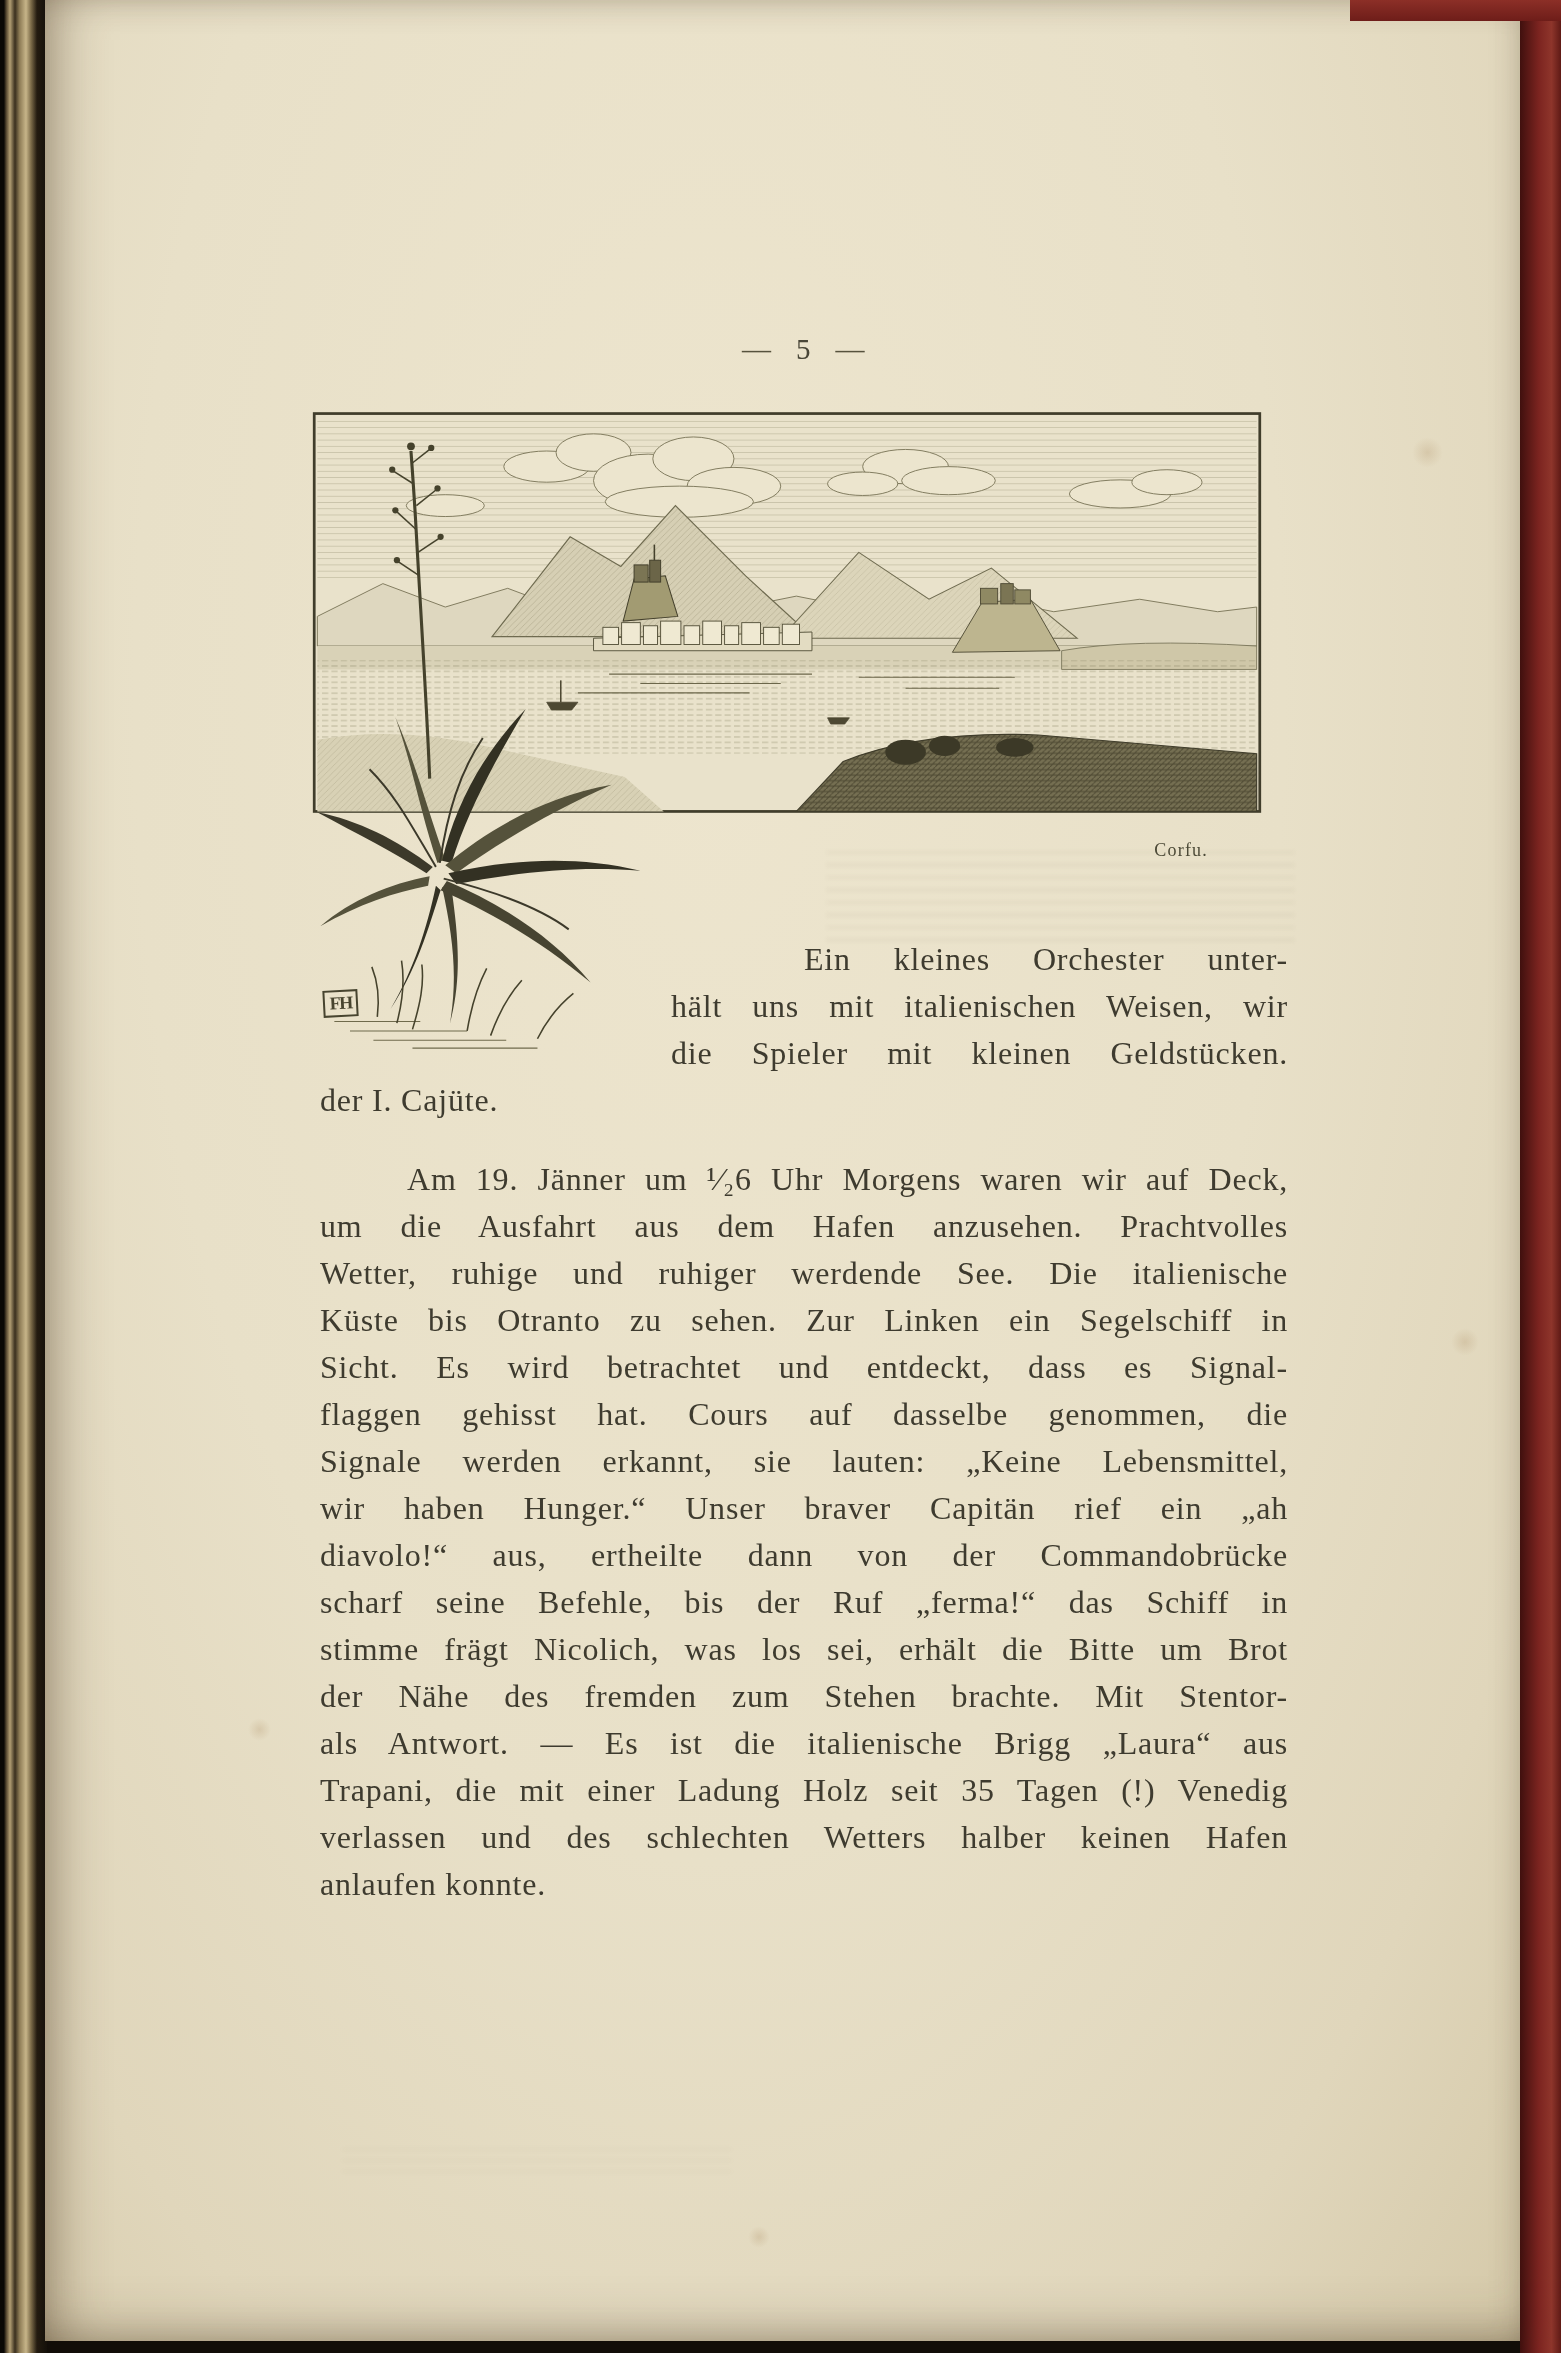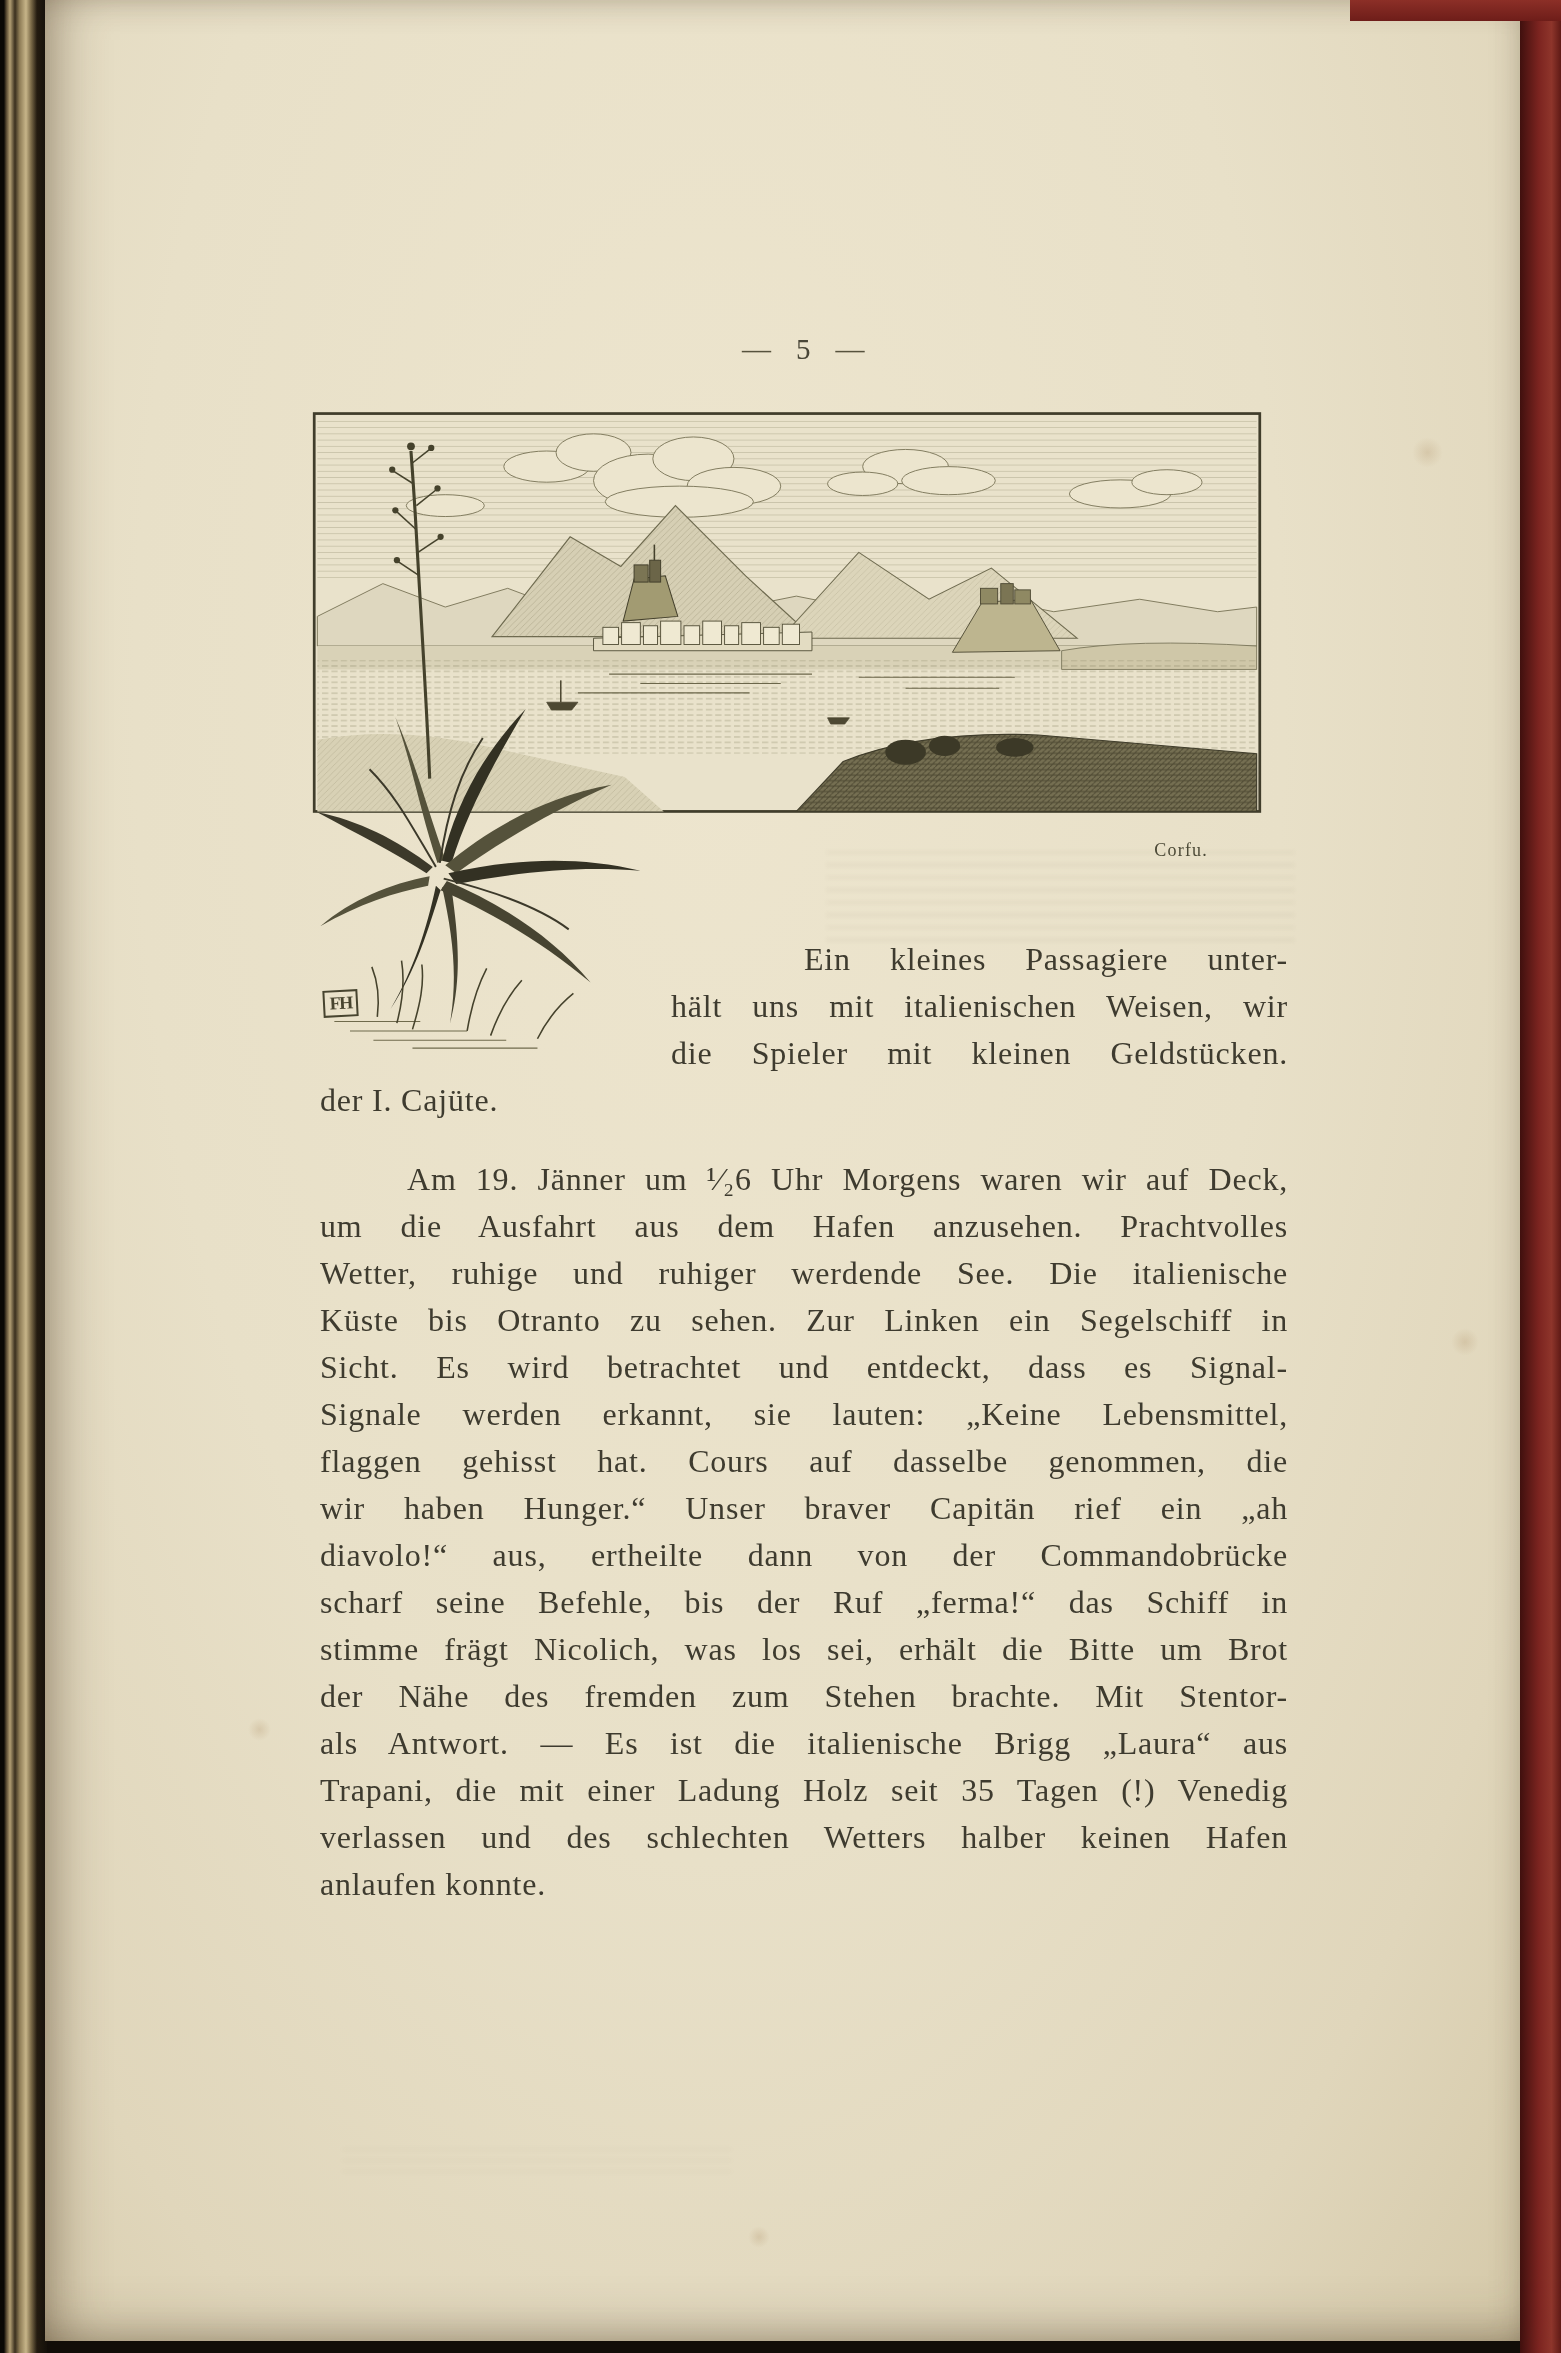--- a/index.html
+++ b/index.html
@@ -227,33 +227,33 @@
           <path d="M95 412 C98 388 96 368 88 348"></path>
           <path d="M300 440 C312 416 326 398 346 382"></path>
         </g>
       </svg>
     </div>
 
     <div class="monogram">FH</div>
 
     <div class="textblock">
       <div class="para" data-para="p1">
-          <div class="tline">Ein kleines Passagiere unter-</div>
+          <div class="tline">Ein kleines Orchester unter-</div>
           <div class="tline">hält uns mit italienischen Weisen, wir</div>
           <div class="tline">die Spieler mit kleinen Geldstücken.</div>
           <div class="tline">der I. Cajüte.</div>
         </div>
       <div class="para" data-para="p2">
           <div class="tline">Am 19. Jänner um ¹⁄₂6 Uhr Morgens waren wir auf Deck,</div>
           <div class="tline">um die Ausfahrt aus dem Hafen anzusehen. Prachtvolles</div>
           <div class="tline">Wetter, ruhige und ruhiger werdende See. Die italienische</div>
           <div class="tline">Küste bis Otranto zu sehen. Zur Linken ein Segelschiff in</div>
           <div class="tline">Sicht. Es wird betrachtet und entdeckt, dass es Signal-</div>
+          <div class="tline">flaggen gehisst hat. Cours auf dasselbe genommen, die</div>
           <div class="tline">Signale werden erkannt, sie lauten: „Keine Lebensmittel,</div>
-          <div class="tline">flaggen gehisst hat. Cours auf dasselbe genommen, die</div>
           <div class="tline">wir haben Hunger.“ Unser braver Capitän rief ein „ah</div>
           <div class="tline">diavolo!“ aus, ertheilte dann von der Commandobrücke</div>
           <div class="tline">scharf seine Befehle, bis der Ruf „ferma!“ das Schiff in</div>
           <div class="tline">stimme frägt Nicolich, was los sei, erhält die Bitte um Brot</div>
           <div class="tline">der Nähe des fremden zum Stehen brachte. Mit Stentor-</div>
           <div class="tline">als Antwort. — Es ist die italienische Brigg „Laura“ aus</div>
           <div class="tline">Trapani, die mit einer Ladung Holz seit 35 Tagen (!) Venedig</div>
           <div class="tline">verlassen und des schlechten Wetters halber keinen Hafen</div>
           <div class="tline">anlaufen konnte.</div>
         </div>

